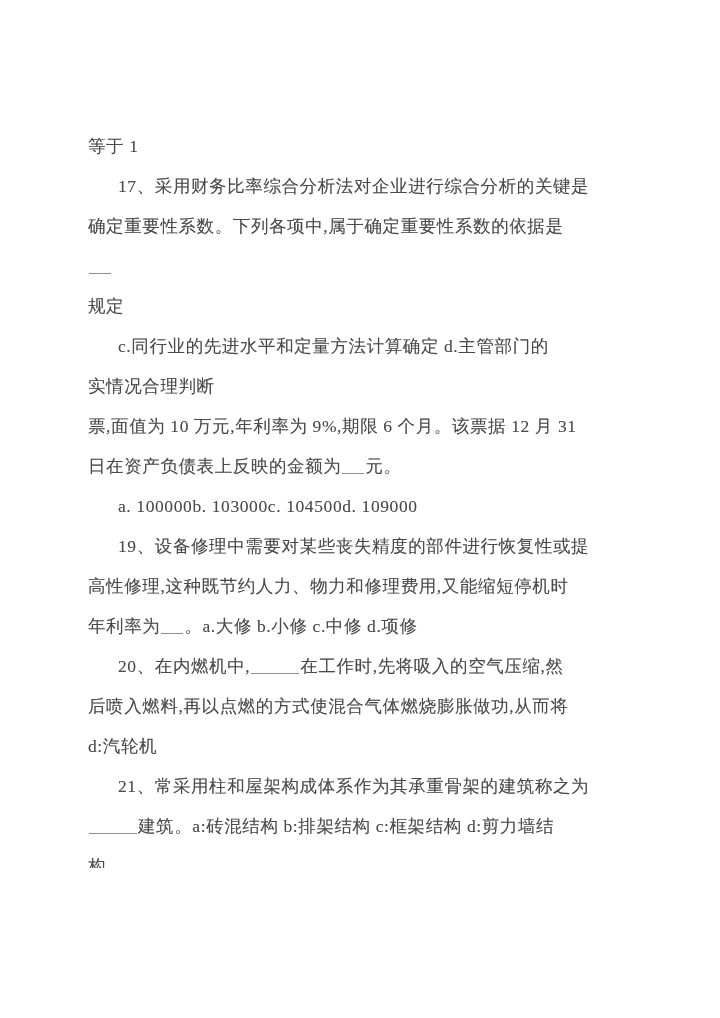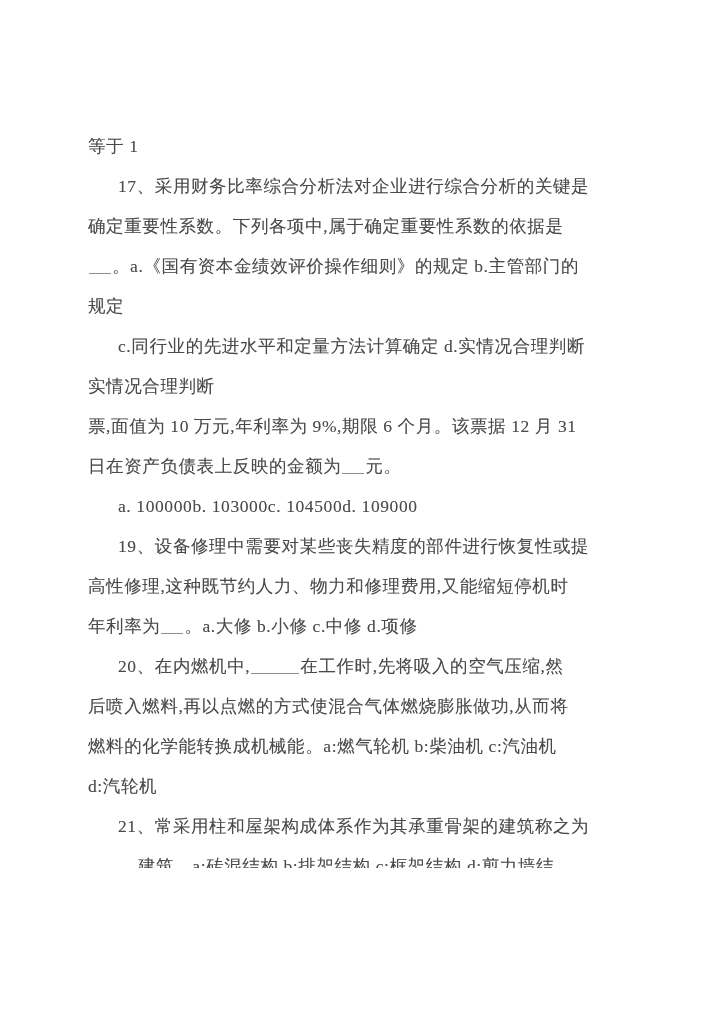--- a/index.html
+++ b/index.html
@@ -71,33 +71,32 @@
 </head>
 <body>
 
 <div class="page">
 
   <div class="content" id="body-container">
 
   <div class="line"><span>等于 1</span></div>
       <div class="line indent"><span>17、采用财务比率综合分析法对企业进行综合分析的关键是</span></div>
       <div class="line"><span>确定重要性系数。下列各项中,属于确定重要性系数的依据是</span></div>
-      <div class="line"><span class="blank-short"></span><span>。a.《国有资本金绩效评价操作细则》的规定 b.主管部门的</span></div>
+      <div class="line"><span class="blank-short"></span></div>
       <div class="line"><span>规定</span></div>
-      <div class="line indent"><span>c.同行业的先进水平和定量方法计算确定 d.实情况合理判断</span></div>
+      <div class="line indent"><span>c.同行业的先进水平和定量方法计算确定 d.主管部门的</span></div>
       <div class="line"><span>实情况合理判断</span></div>
       <div class="line"><span>票,面值为 10 万元,年利率为 9%,期限 6 个月。该票据 12 月 31</span></div>
       <div class="line"><span>日在资产负债表上反映的金额为</span><span class="blank-short"></span><span>元。</span></div>
       <div class="line indent"><span>a. 100000b. 103000c. 104500d. 109000</span></div>
       <div class="line indent"><span>19、设备修理中需要对某些丧失精度的部件进行恢复性或提</span></div>
       <div class="line"><span>高性修理,这种既节约人力、物力和修理费用,又能缩短停机时</span></div>
       <div class="line"><span>年利率为</span><span class="blank-short"></span><span>。a.大修 b.小修 c.中修 d.项修</span></div>
       <div class="line indent"><span>20、在内燃机中,</span><span class="blank-long"></span><span>在工作时,先将吸入的空气压缩,然</span></div>
       <div class="line"><span>后喷入燃料,再以点燃的方式使混合气体燃烧膨胀做功,从而将</span></div>
-      <div class="line"><span>燃料的化学能转换成机械能。a:燃气轮机 b:柴油机 c:汽油机</span></div>
       <div class="line"><span>d:汽轮机</span></div>
       <div class="line indent"><span>21、常采用柱和屋架构成体系作为其承重骨架的建筑称之为</span></div>
       <div class="line"><span class="blank-long"></span><span>建筑。a:砖混结构 b:排架结构 c:框架结构 d:剪力墙结</span></div>
       <div class="line"><span>构</span></div>
     </div>
 
   <div class="footer">第 4 页  共 10 页</div>
 
 </div>
 

